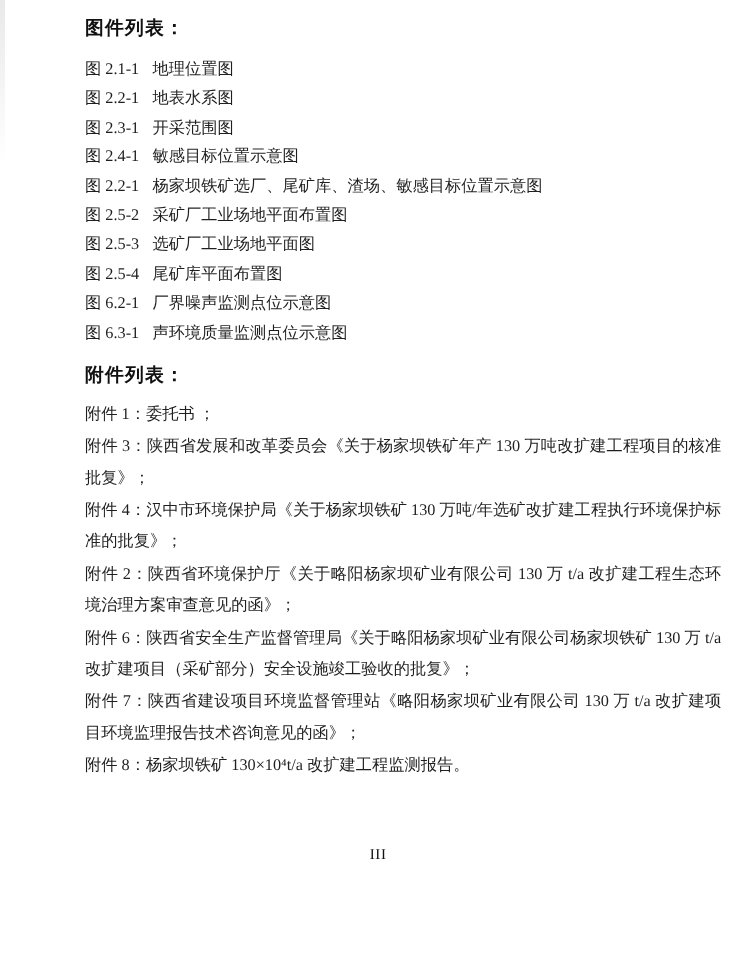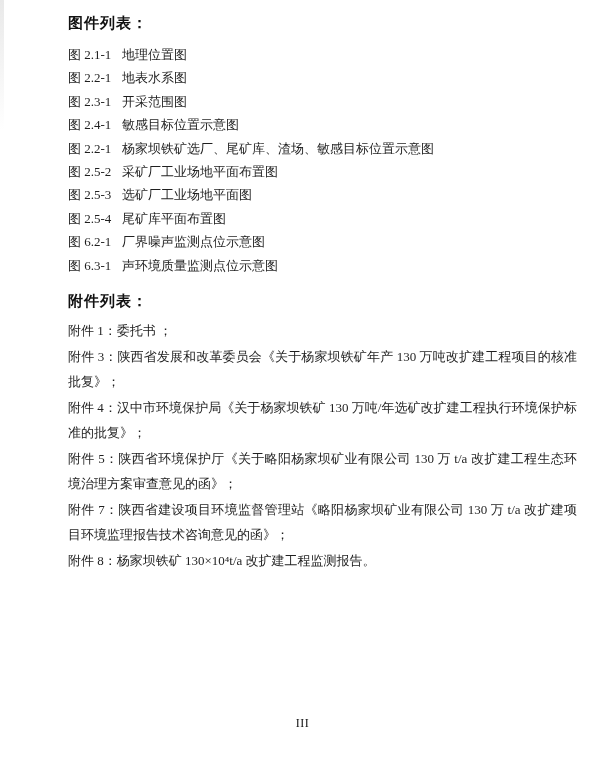--- a/index.html
+++ b/index.html
@@ -56,21 +56,21 @@
     .attachment-item {
       font-size: 13px;
       line-height: 25.5px;
       text-align: justify;
       text-justify: inter-ideograph;
     }
     .att-label { }
     .att-text { }
     .page-number {
       position: absolute;
-      top: 716px;
+      top: 676px;
       left: 0;
       width: 100%;
       text-align: center;
       font-size: 12px;
       color: #111111;
       letter-spacing: 0.5px;
     }
   </style>
 </head>
 <body>
@@ -131,21 +131,24 @@
       <p class="attachment-item">
         <span class="att-label">附件 1：</span><span class="att-text">委托书 ；</span>
       </p>
       <p class="attachment-item">
         <span class="att-label">附件 3：</span><span class="att-text">陕西省发展和改革委员会《关于杨家坝铁矿年产 130 万吨改扩建工程项目的核准批复》；</span>
       </p>
       <p class="attachment-item">
         <span class="att-label">附件 4：</span><span class="att-text">汉中市环境保护局《关于杨家坝铁矿 130 万吨/年选矿改扩建工程执行环境保护标准的批复》；</span>
       </p>
       <p class="attachment-item">
-        <span class="att-label">附件 5：</span><span class="att-text">陕西省环境保护厅《关于略阳杨家坝矿业有限公司 130 万 t/a 改扩建工程生态环境治理方案审查意见的函》；</span>
+        <span class="att-label">附件 2：</span><span class="att-text">陕西省环境保护厅《关于略阳杨家坝矿业有限公司 130 万 t/a 改扩建工程生态环境治理方案审查意见的函》；</span>
+      </p>
+      <p class="attachment-item">
+        <span class="att-label">附件 6：</span><span class="att-text">陕西省安全生产监督管理局《关于略阳杨家坝矿业有限公司杨家坝铁矿 130 万 t/a 改扩建项目（采矿部分）安全设施竣工验收的批复》；</span>
       </p>
       <p class="attachment-item">
         <span class="att-label">附件 7：</span><span class="att-text">陕西省建设项目环境监督管理站《略阳杨家坝矿业有限公司 130 万 t/a 改扩建项目环境监理报告技术咨询意见的函》；</span>
       </p>
       <p class="attachment-item">
         <span class="att-label">附件 8：</span><span class="att-text">杨家坝铁矿 130×10⁴t/a 改扩建工程监测报告。</span>
       </p>
     </div>
 
   </div>

